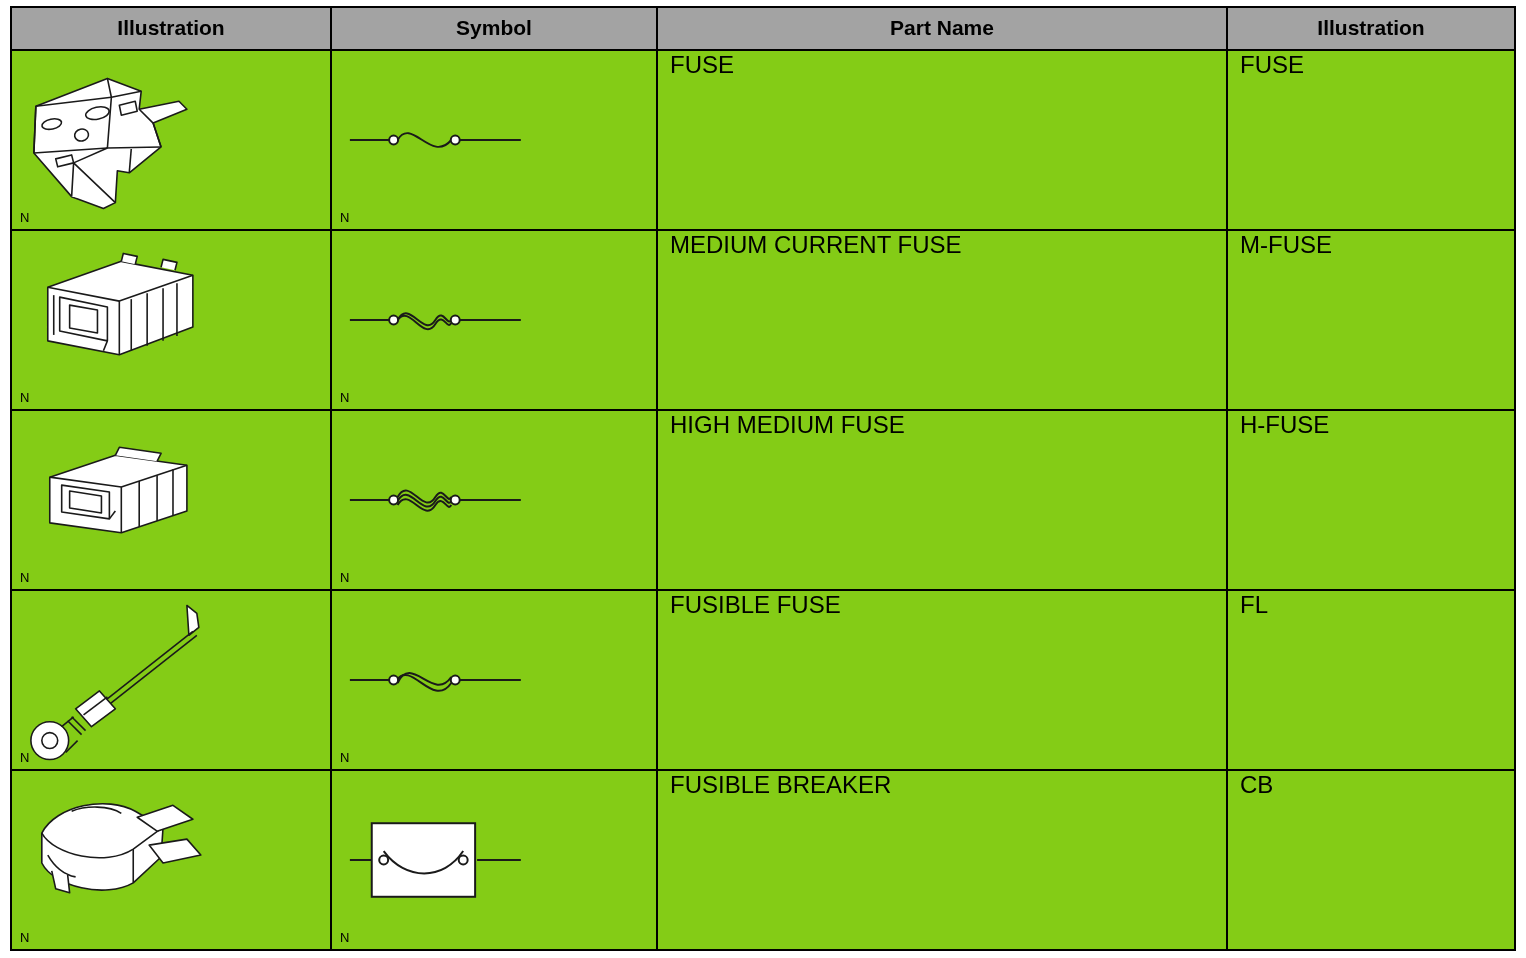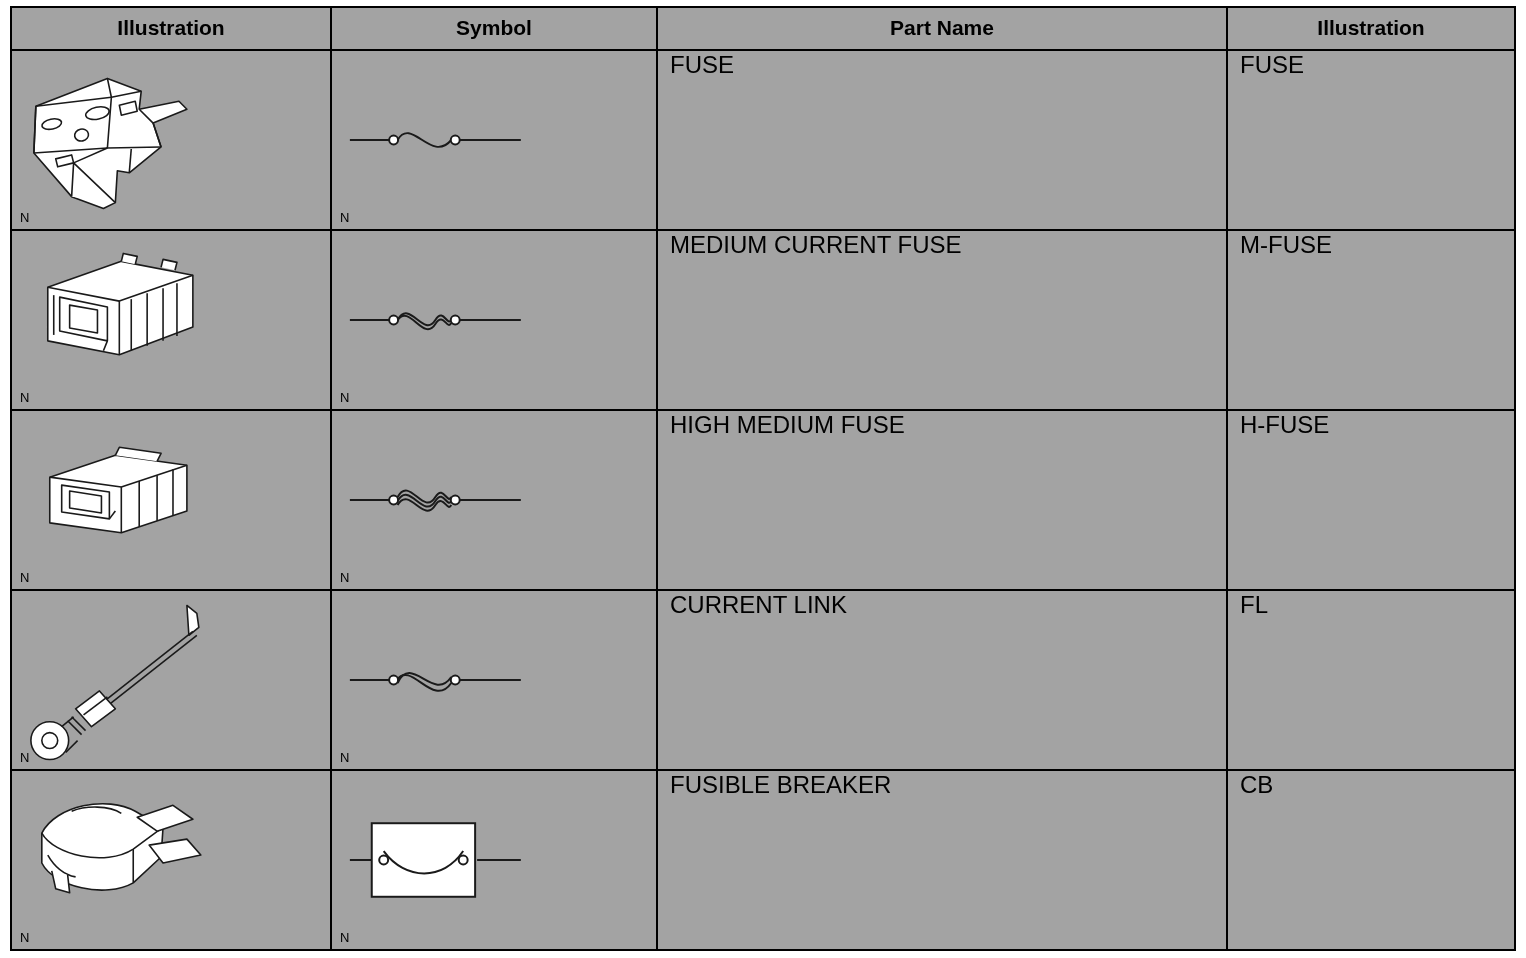--- a/index.html
+++ b/index.html
@@ -39,21 +39,21 @@
   col.c-illu { width: 320px; }
   col.c-sym  { width: 326px; }
   col.c-name { width: 570px; }
   col.c-abbr { width: 288px; }
 
   table.legend td {
     vertical-align: top;
     padding: 0;
     height: 178px;
     position: relative;
-    background: #a3a3a3;
+    background: #84cc16;
   }
   .cell-inner {
     position: relative;
     width: 100%;
     height: 100%;
   }
   .nmark {
     position: absolute;
     left: 8px;
     bottom: 4px;
@@ -264,21 +264,21 @@
               <path d="M66 92 C80 62, 102 112, 120 86"></path>
               <path d="M66 88 C80 70, 102 118, 120 92"></path>
               <circle cx="62" cy="89" r="4.5" fill="#ffffff"></circle>
               <circle cx="124" cy="89" r="4.5" fill="#ffffff"></circle>
             </g>
           </svg>
           <span class="nmark">N</span>
         </div>
       </td>
       <td class="mid">
-        <span class="text-val">CURRENT LINK</span>
+        <span class="text-val">FUSIBLE FUSE</span>
       </td>
       <td class="mid">
         <span class="text-val">FL</span>
       </td>
     </tr>
 
     <tr>
       <td>
         <div class="cell-inner">
           <svg class="art" viewBox="0 0 320 178">

